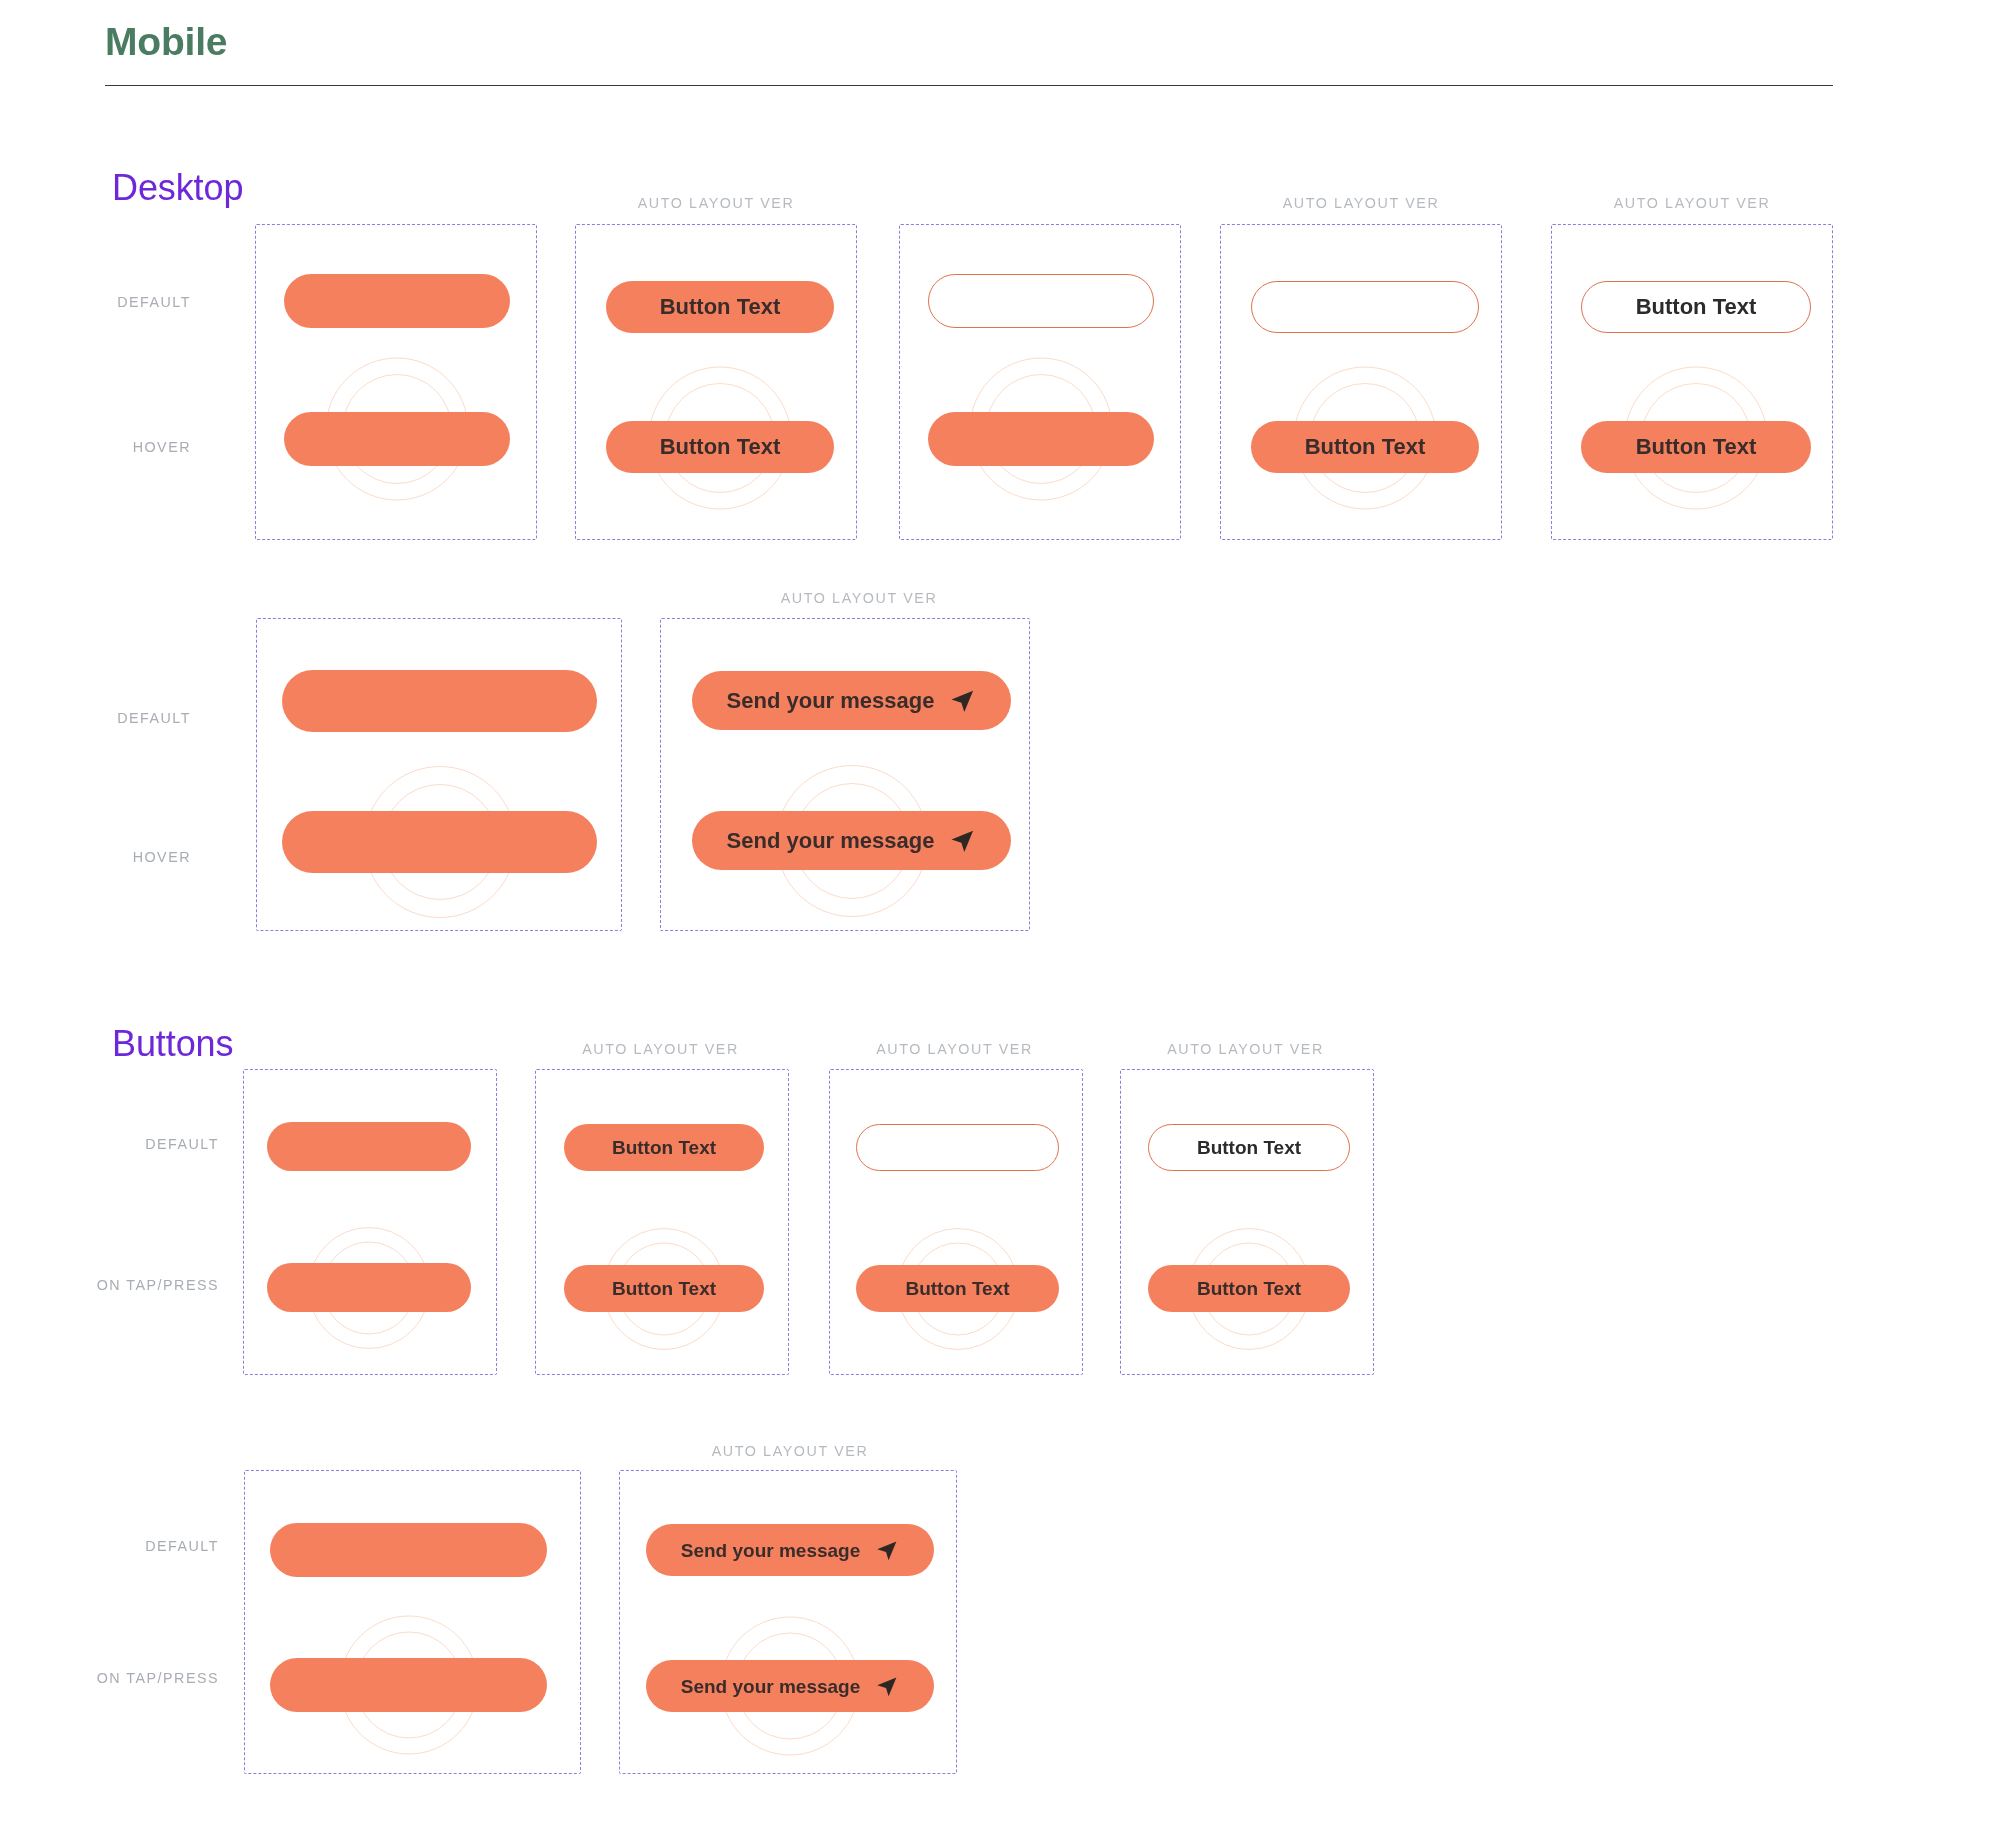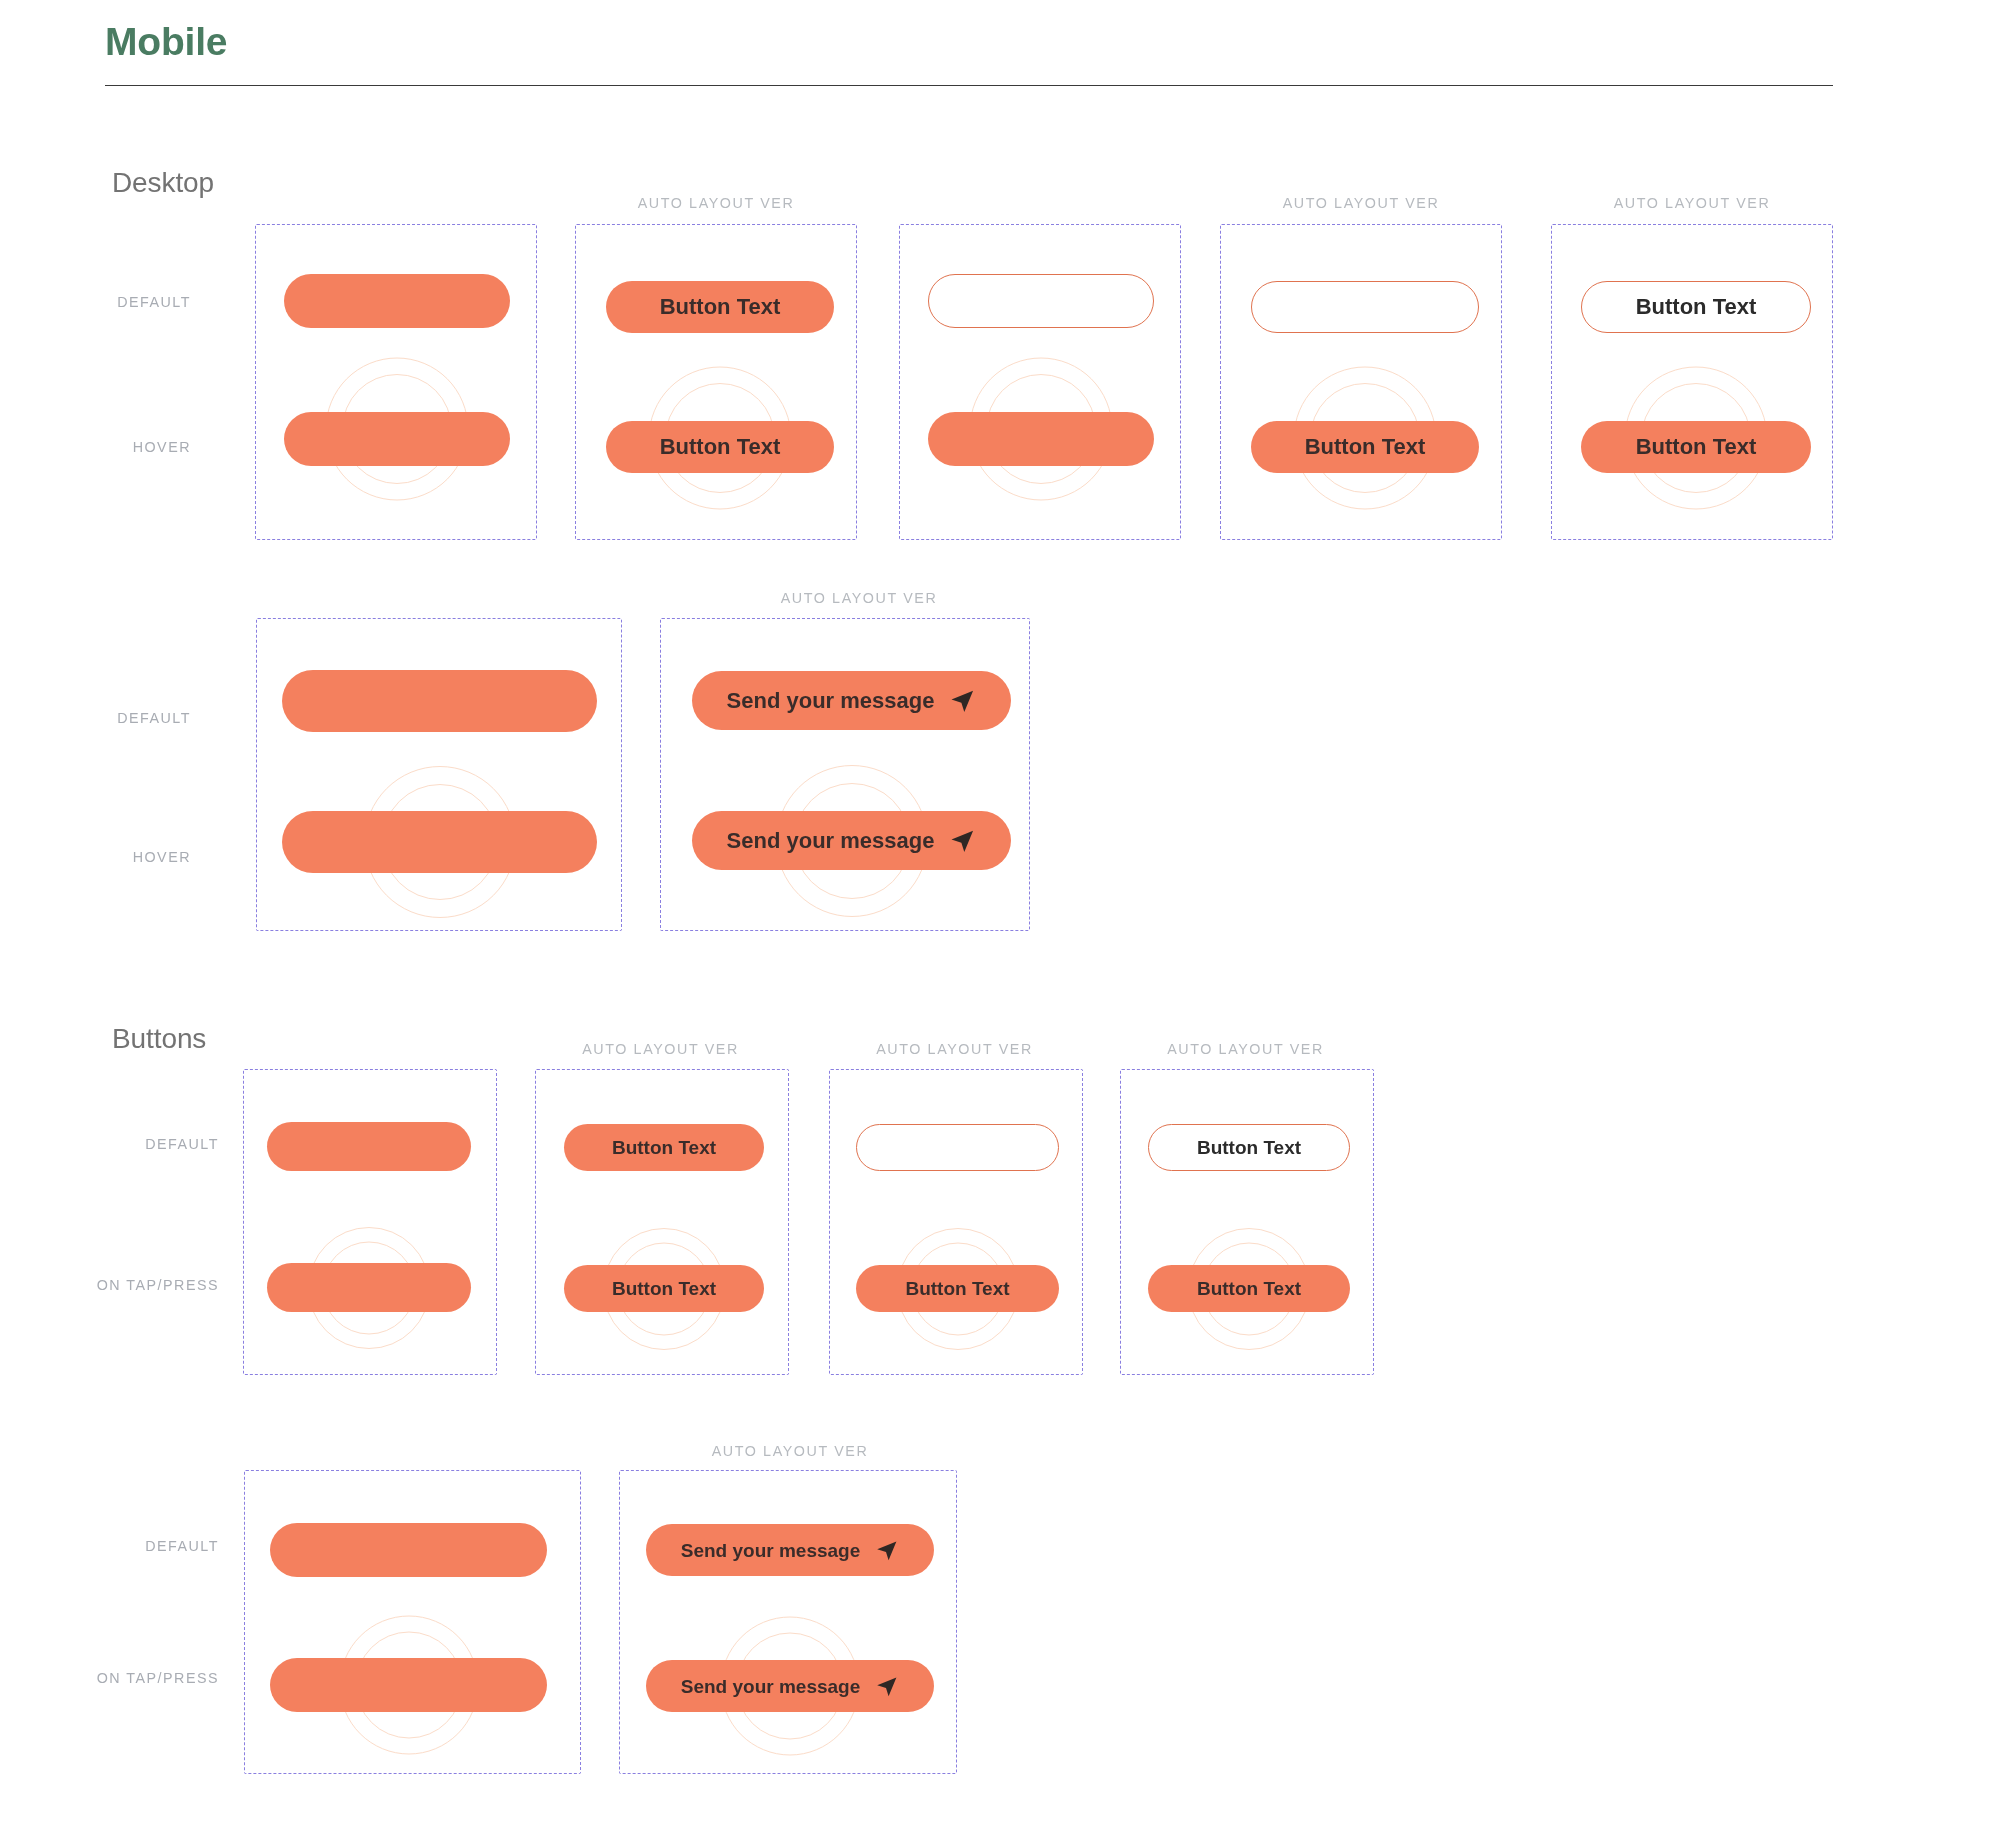--- a/index.html
+++ b/index.html
@@ -34,23 +34,23 @@
   }
   .title-rule {
     height: 1px;
     background: #3a3a3a;
     width: 100%;
   }
 
   
   .section-heading {
     position: absolute;
-    font-size: 28px;
+    font-size: 36px;
     font-weight: 400;
-    color: #737373;
+    color: #6d28d9;
     letter-spacing: -0.1px;
   }
   #heading-desktop { left: 112px; top: 167px; }
   #heading-mobile  { left: 112px; top: 1023px; }
 
   
   .state-label {
     position: absolute;
     font-size: 14.3px;
     font-weight: 400;

